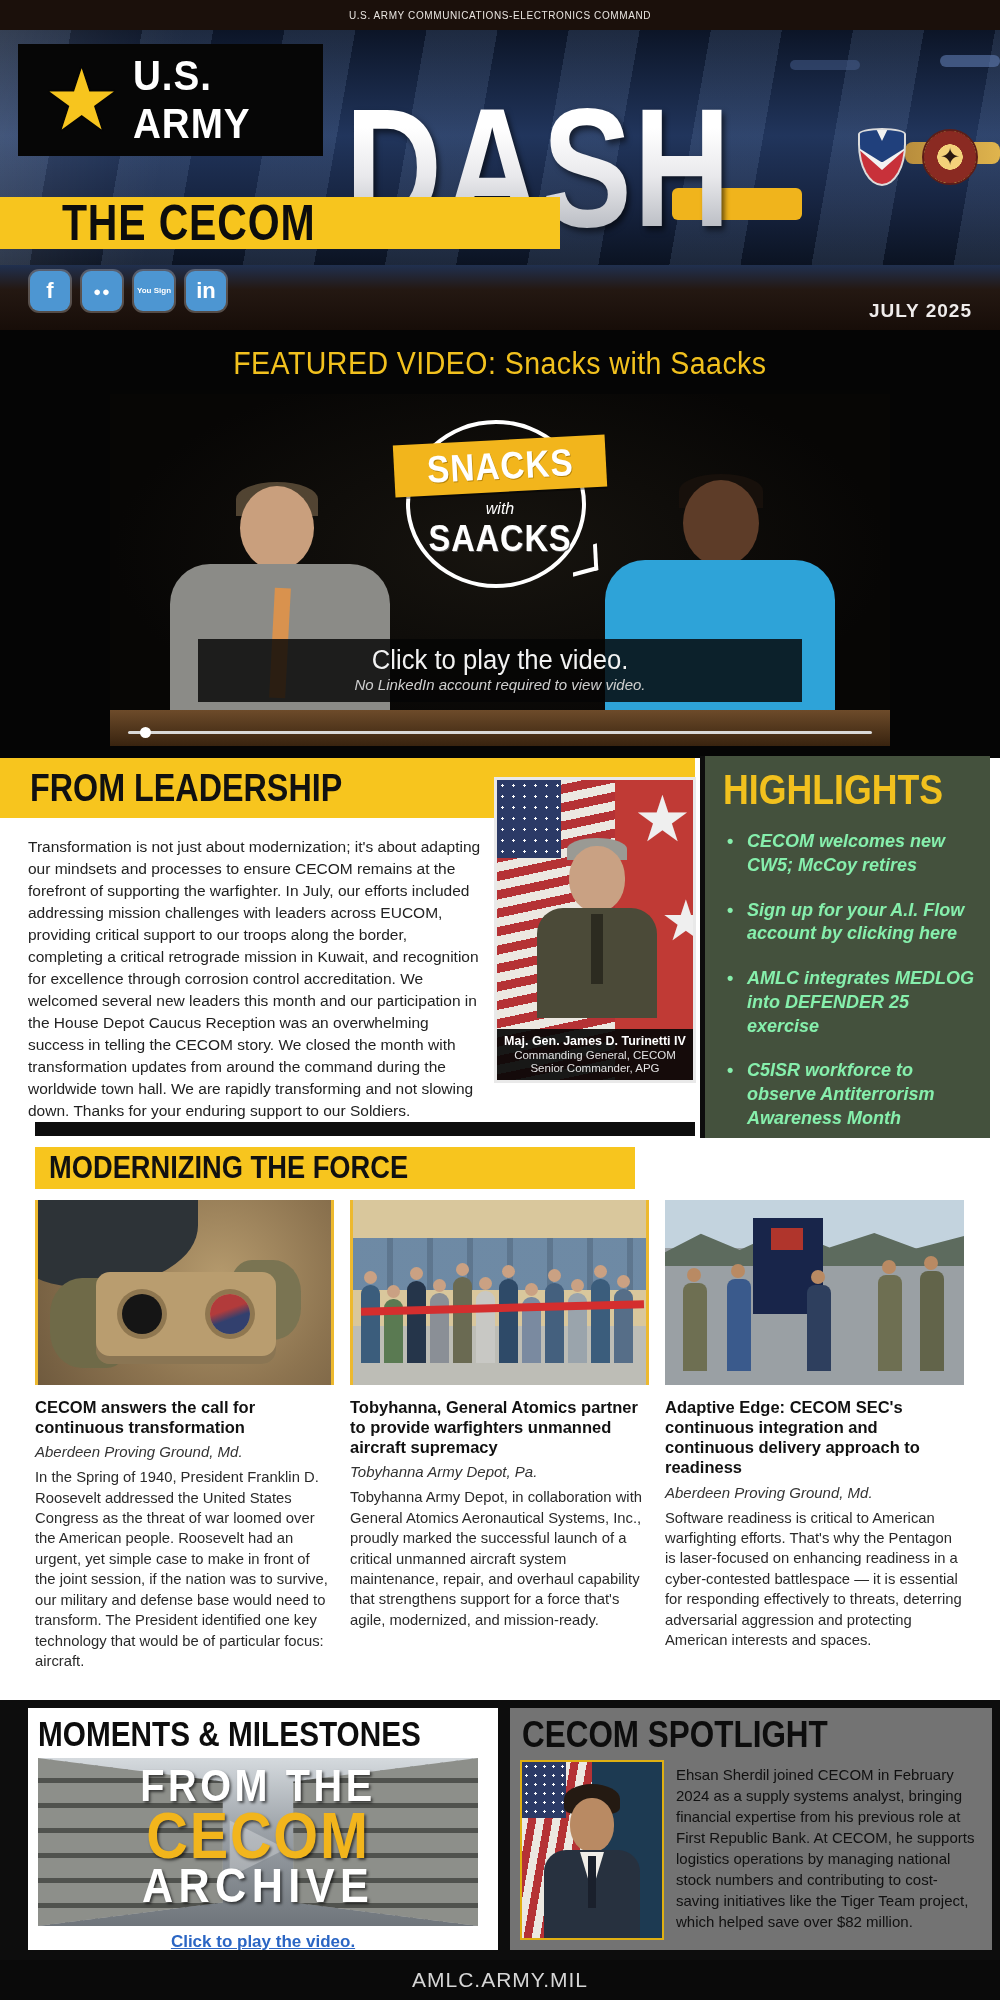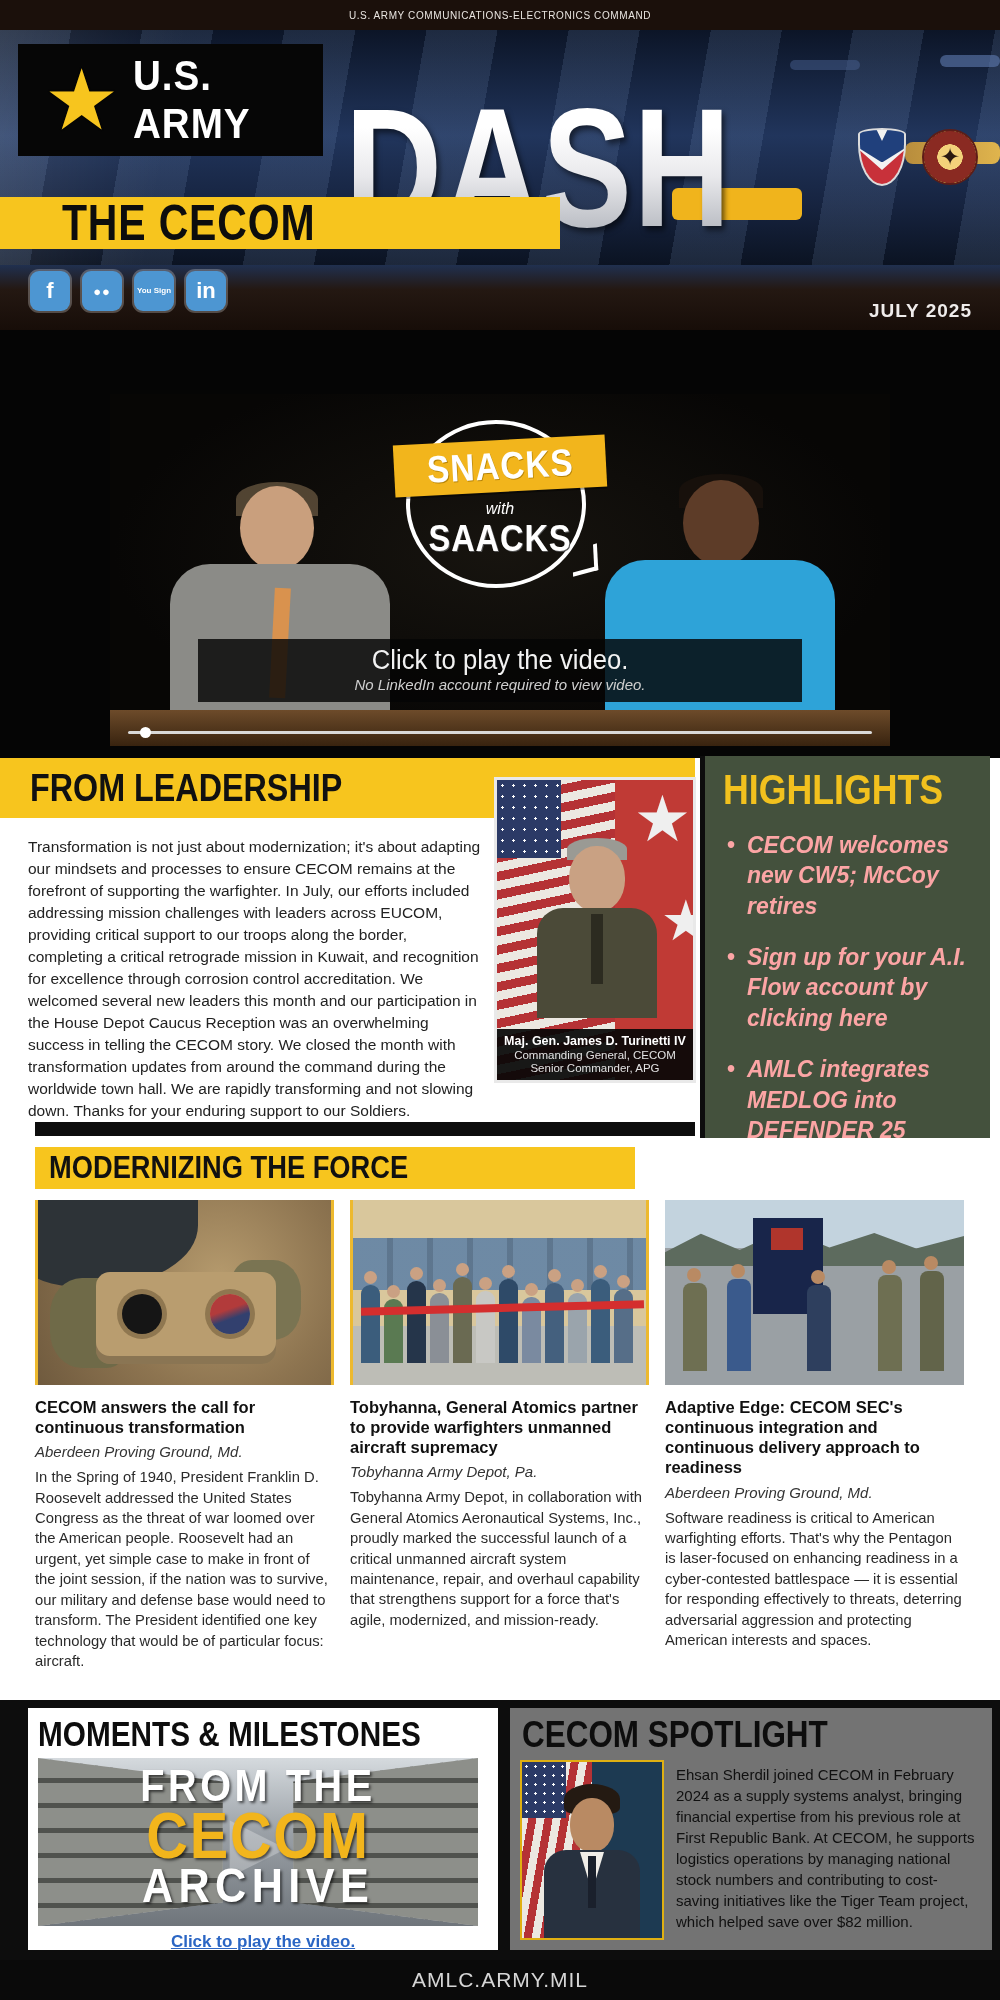--- a/index.html
+++ b/index.html
@@ -102,21 +102,21 @@
   .gp-caption { position:absolute; left:0; bottom:0; width:100%; background:rgba(8,8,8,.93); text-align:center; padding:5px 2px 6px 2px; }
   .gp-caption .c1 { color:#fff; font-size:12.5px; font-weight:bold; }
   .gp-caption .c2 { color:#e2e2e2; font-size:11.5px; margin-top:1px; }
   .lead-divider { position:absolute; left:35px; top:364px; width:660px; height:14px; background:#0d0d0d; }
 
   
   .highlights { position:absolute; left:700px; top:756px; width:290px; height:398px; background:#44513d;
                 border-left:5px solid #0d0d0d; border-bottom:9px solid #0d0d0d; padding:10px 14px 0 18px; }
   .hl-heading { color:#f2c11e; font-size:42px; font-weight:bold; transform:scaleX(.85); transform-origin:left center; }
   .hl-list { list-style:none; margin-top:16px; }
-  .hl-list li { position:relative; color:#fca5a5; font-size:23px; font-weight:bold; font-style:italic;
+  .hl-list li { position:relative; color:#86efac; font-size:18px; font-weight:bold; font-style:italic;
                 line-height:1.32; padding-left:24px; margin-bottom:21px; }
   .hl-list li::before { content:"•"; position:absolute; left:4px; top:0; font-style:normal; }
 
   
   .modernizing { position:absolute; left:0; top:1138px; width:1000px; height:562px; background:#fff; }
   .mod-bar { position:absolute; left:35px; top:9px; width:600px; height:42px; background:#f7c51e; display:flex; align-items:center; }
   .mod-bar span { color:#111; font-size:31px; font-weight:bold; transform:scaleX(.88); transform-origin:left center; margin-left:14px; }
   .mod-cols { position:absolute; left:35px; top:62px; width:930px; display:flex; gap:16px; }
   .mod-col { width:299px; }
   .mod-img { width:100%; height:185px; position:relative; overflow:hidden; }
@@ -228,20 +228,23 @@
     <div class="socials">
       <div class="soc">f</div>
       <div class="soc fl">●●</div>
       <div class="soc yt">You Sign</div>
       <div class="soc">in</div>
     </div>
     <div class="issue-date">JULY 2025</div>
   </div>
 
   <div class="video-section">
+    <div class="fv-heading">
+      <span>FEATURED VIDEO: Snacks with Saacks</span>
+    </div>
     <div class="thumb">
       <div class="man man-left">
         <div class="hair"></div>
           <div class="head"></div>
           <div class="torso"></div>
           <div class="tie"></div>
       </div>
       <div class="man man-right">
         <div class="hair"></div>
           <div class="head"></div>

